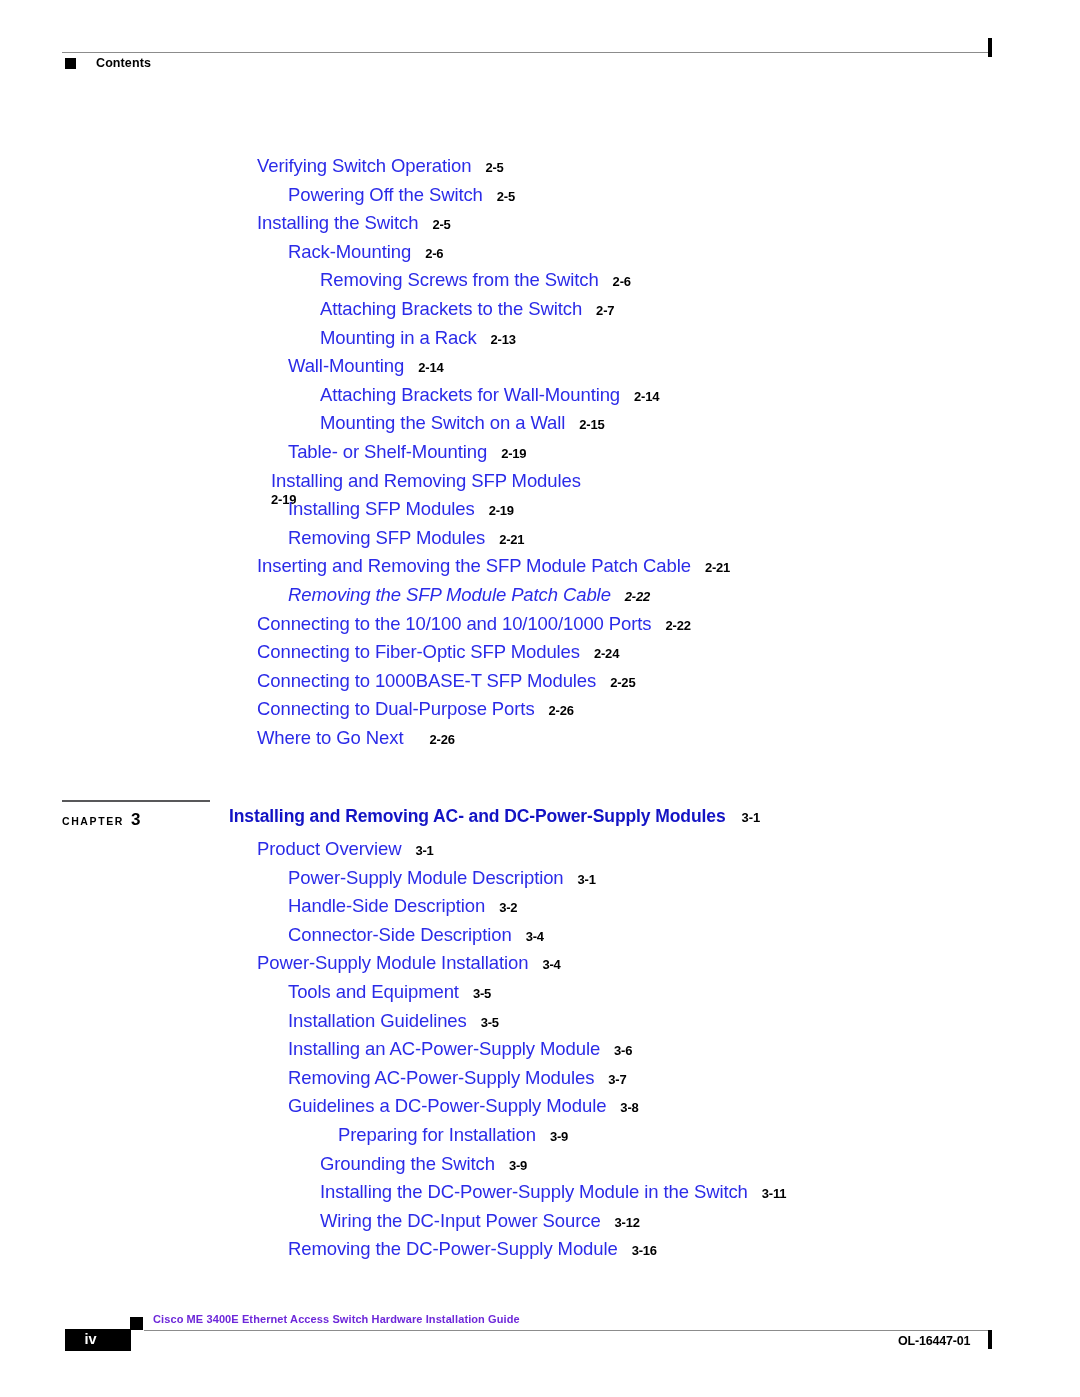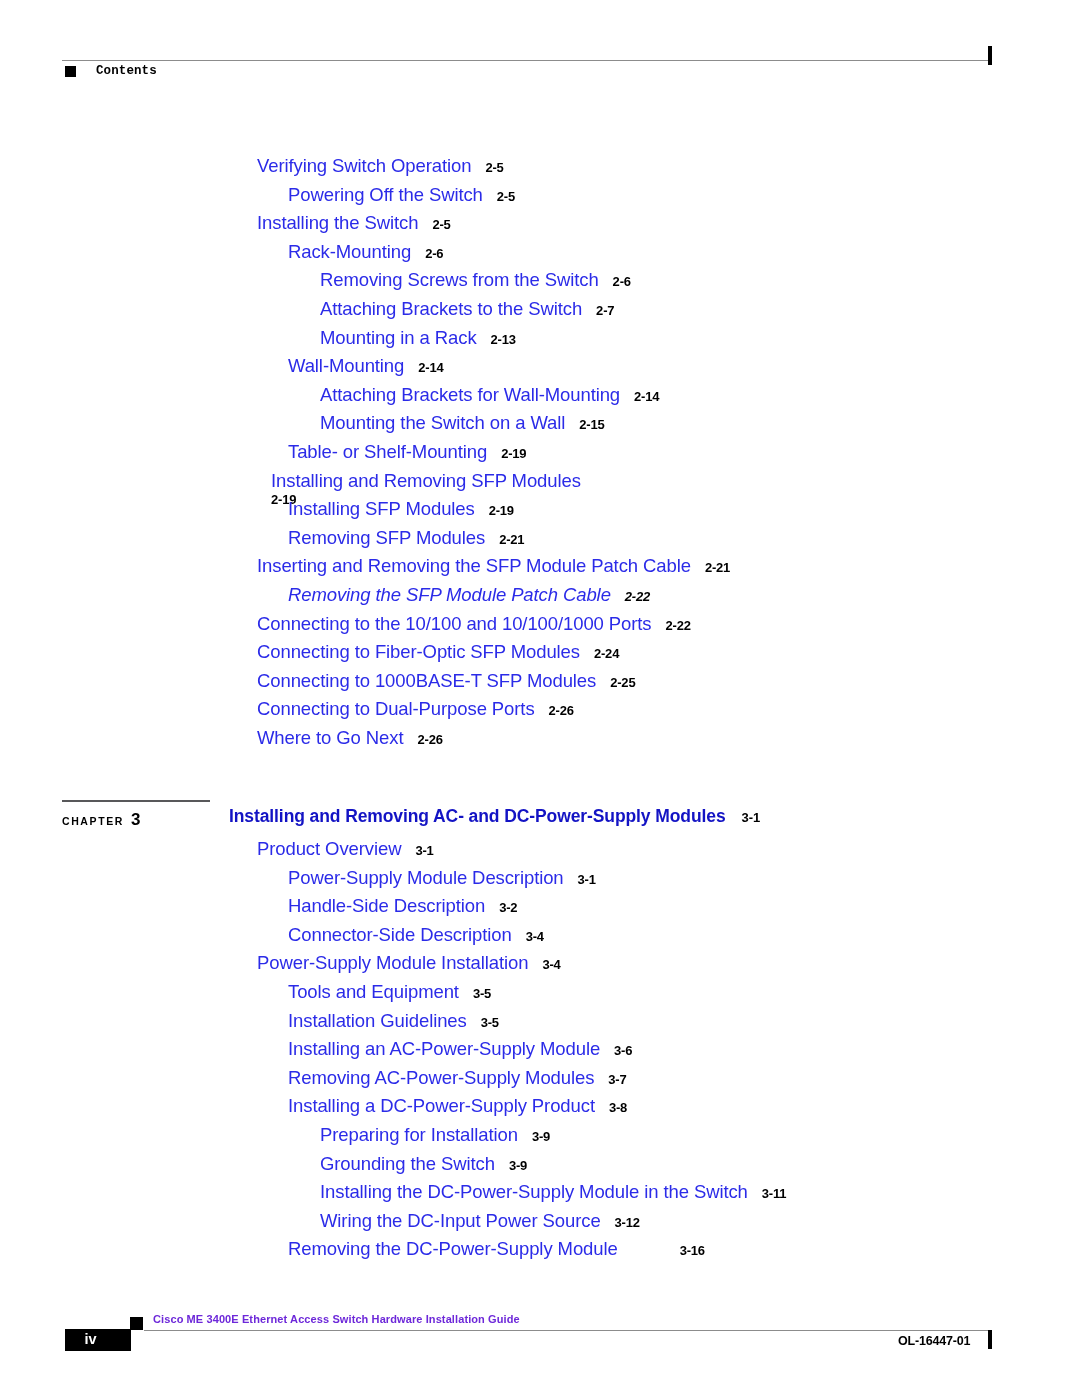--- a/index.html
+++ b/index.html
@@ -11,22 +11,22 @@
     width: 1080px;
     height: 1397px;
     position: relative;
     font-family: "Liberation Sans", sans-serif;
     overflow: hidden;
   }
 
   
   #page-header {
     position: absolute;
-    left: 0; top: 8px;
-    width: 904px; height: 100px; font-family: Liberation Mono, monospace;
+    left: 0; top: 0;
+    width: 904px; height: 100px;
   }
   #header-rule {
     position: absolute;
     left: 62px; top: 52px;
     width: 926px; height: 1px;
     background: #8c8c8c;
   }
   #header-tick {
     position: absolute;
     left: 988px; top: 38px;
@@ -270,21 +270,21 @@
       <span class="toc-page">2-24</span>
     </div>
     <div class="toc-row lvl1" style="top: 669.8px;">
       <span class="toc-label">Connecting to 1000BASE-T SFP Modules</span>
       <span class="toc-page">2-25</span>
     </div>
     <div class="toc-row lvl1" style="top: 698.4px;">
       <span class="toc-label">Connecting to Dual-Purpose Ports</span>
       <span class="toc-page">2-26</span>
     </div>
-    <div class="toc-row lvl1" style="top: 727px;">
+    <div class="toc-row lvl1" style="top: 727px; gap: 12px;">
       <span class="toc-label">Where to Go Next</span>
       <span class="toc-page">2-26</span>
     </div>
     <div class="toc-row lvl1" style="top: 838px;">
       <span class="toc-label">Product Overview</span>
       <span class="toc-page">3-1</span>
     </div>
     <div class="toc-row lvl2" style="top: 866.6px;">
       <span class="toc-label">Power-Supply Module Description</span>
       <span class="toc-page">3-1</span>
@@ -311,40 +311,40 @@
     </div>
     <div class="toc-row lvl2" style="top: 1038.2px;">
       <span class="toc-label">Installing an AC-Power-Supply Module</span>
       <span class="toc-page">3-6</span>
     </div>
     <div class="toc-row lvl2" style="top: 1066.8px;">
       <span class="toc-label">Removing AC-Power-Supply Modules</span>
       <span class="toc-page">3-7</span>
     </div>
     <div class="toc-row lvl2" style="top: 1095.4px;">
-      <span class="toc-label">Installing a DC-Power-Supply Product</span>
+      <span class="toc-label">Guidelines a DC-Power-Supply Module</span>
       <span class="toc-page">3-8</span>
     </div>
-    <div class="toc-row lvl3" style="top: 1124px;">
+    <div class="toc-row lvl3" style="top: 1124px; margin-left: 18px;">
       <span class="toc-label">Preparing for Installation</span>
       <span class="toc-page">3-9</span>
     </div>
     <div class="toc-row lvl3" style="top: 1152.6px;">
       <span class="toc-label">Grounding the Switch</span>
       <span class="toc-page">3-9</span>
     </div>
     <div class="toc-row lvl3" style="top: 1181.2px;">
       <span class="toc-label">Installing the DC-Power-Supply Module in the Switch</span>
       <span class="toc-page">3-11</span>
     </div>
     <div class="toc-row lvl3" style="top: 1209.8px;">
       <span class="toc-label">Wiring the DC-Input Power Source</span>
       <span class="toc-page">3-12</span>
     </div>
-    <div class="toc-row lvl2" style="top: 1238.4px; gap: 48px;">
+    <div class="toc-row lvl2" style="top: 1238.4px;">
       <span class="toc-label">Removing the DC-Power-Supply Module</span>
       <span class="toc-page">3-16</span>
     </div>
   </div>
 
 <div id="chapter-block">
   <div id="chapter-rule"></div>
   <div id="chapter-marker">
     <span id="chapter-marker-word">CHAPTER</span>
     <span id="chapter-marker-num">3</span>

